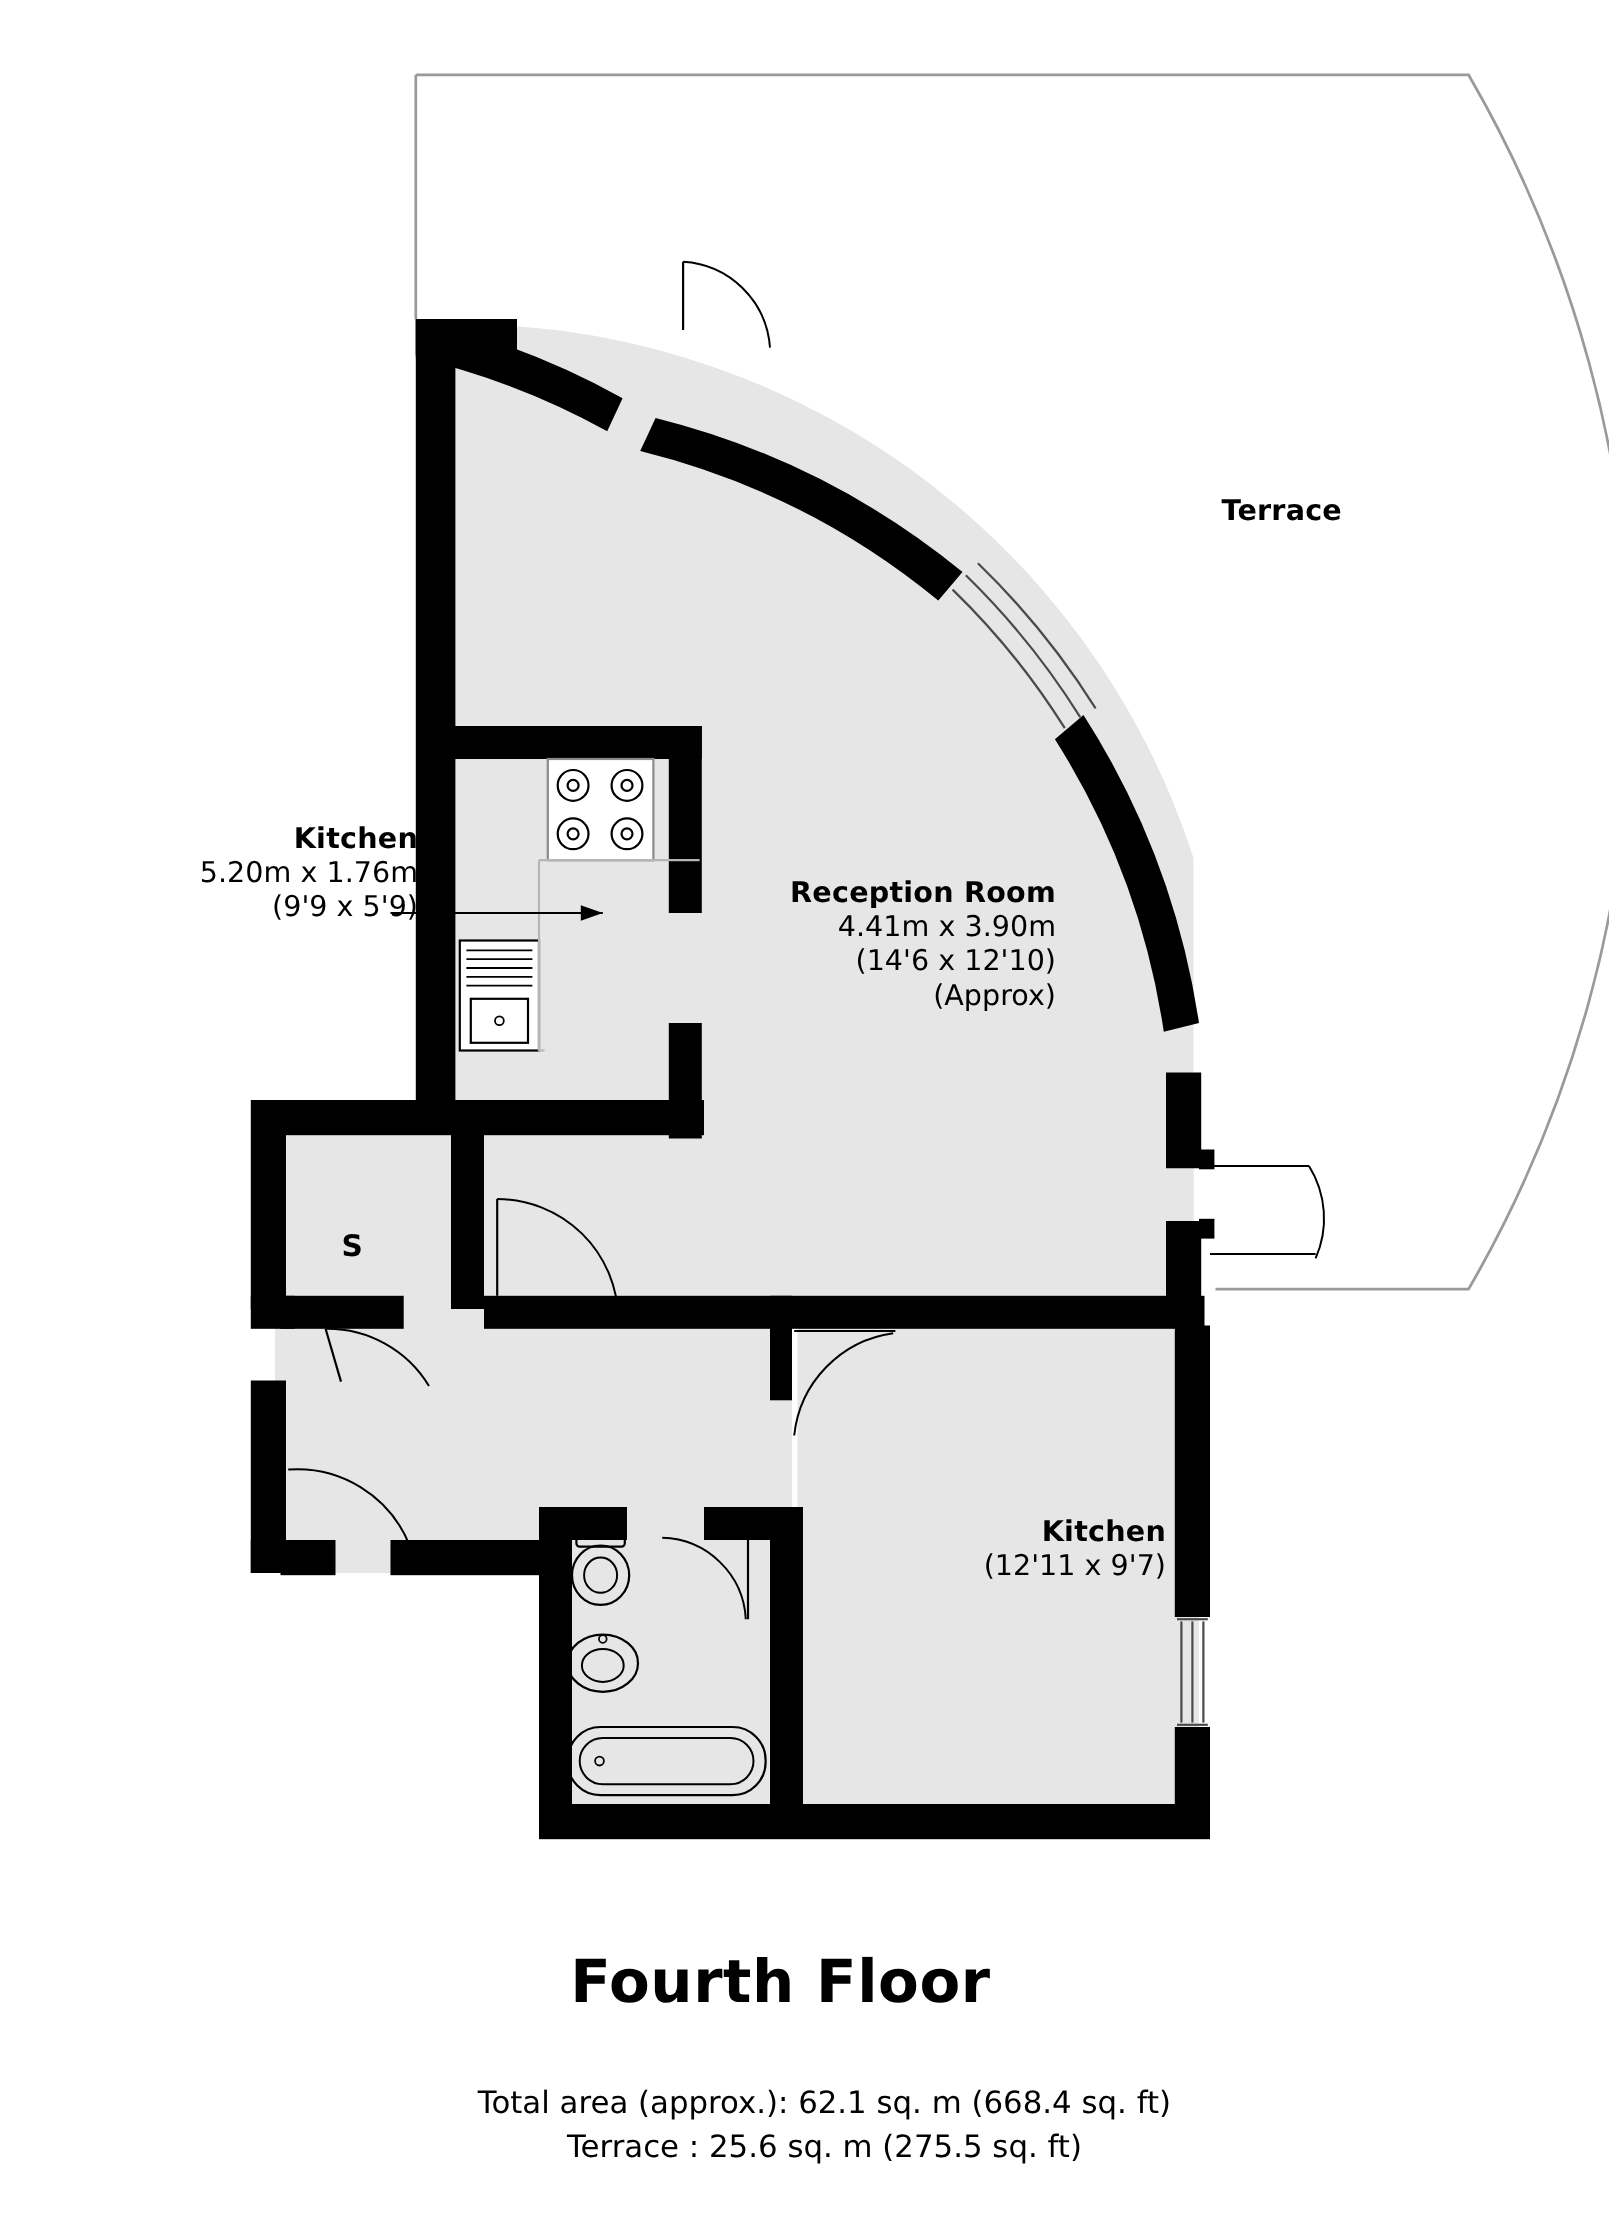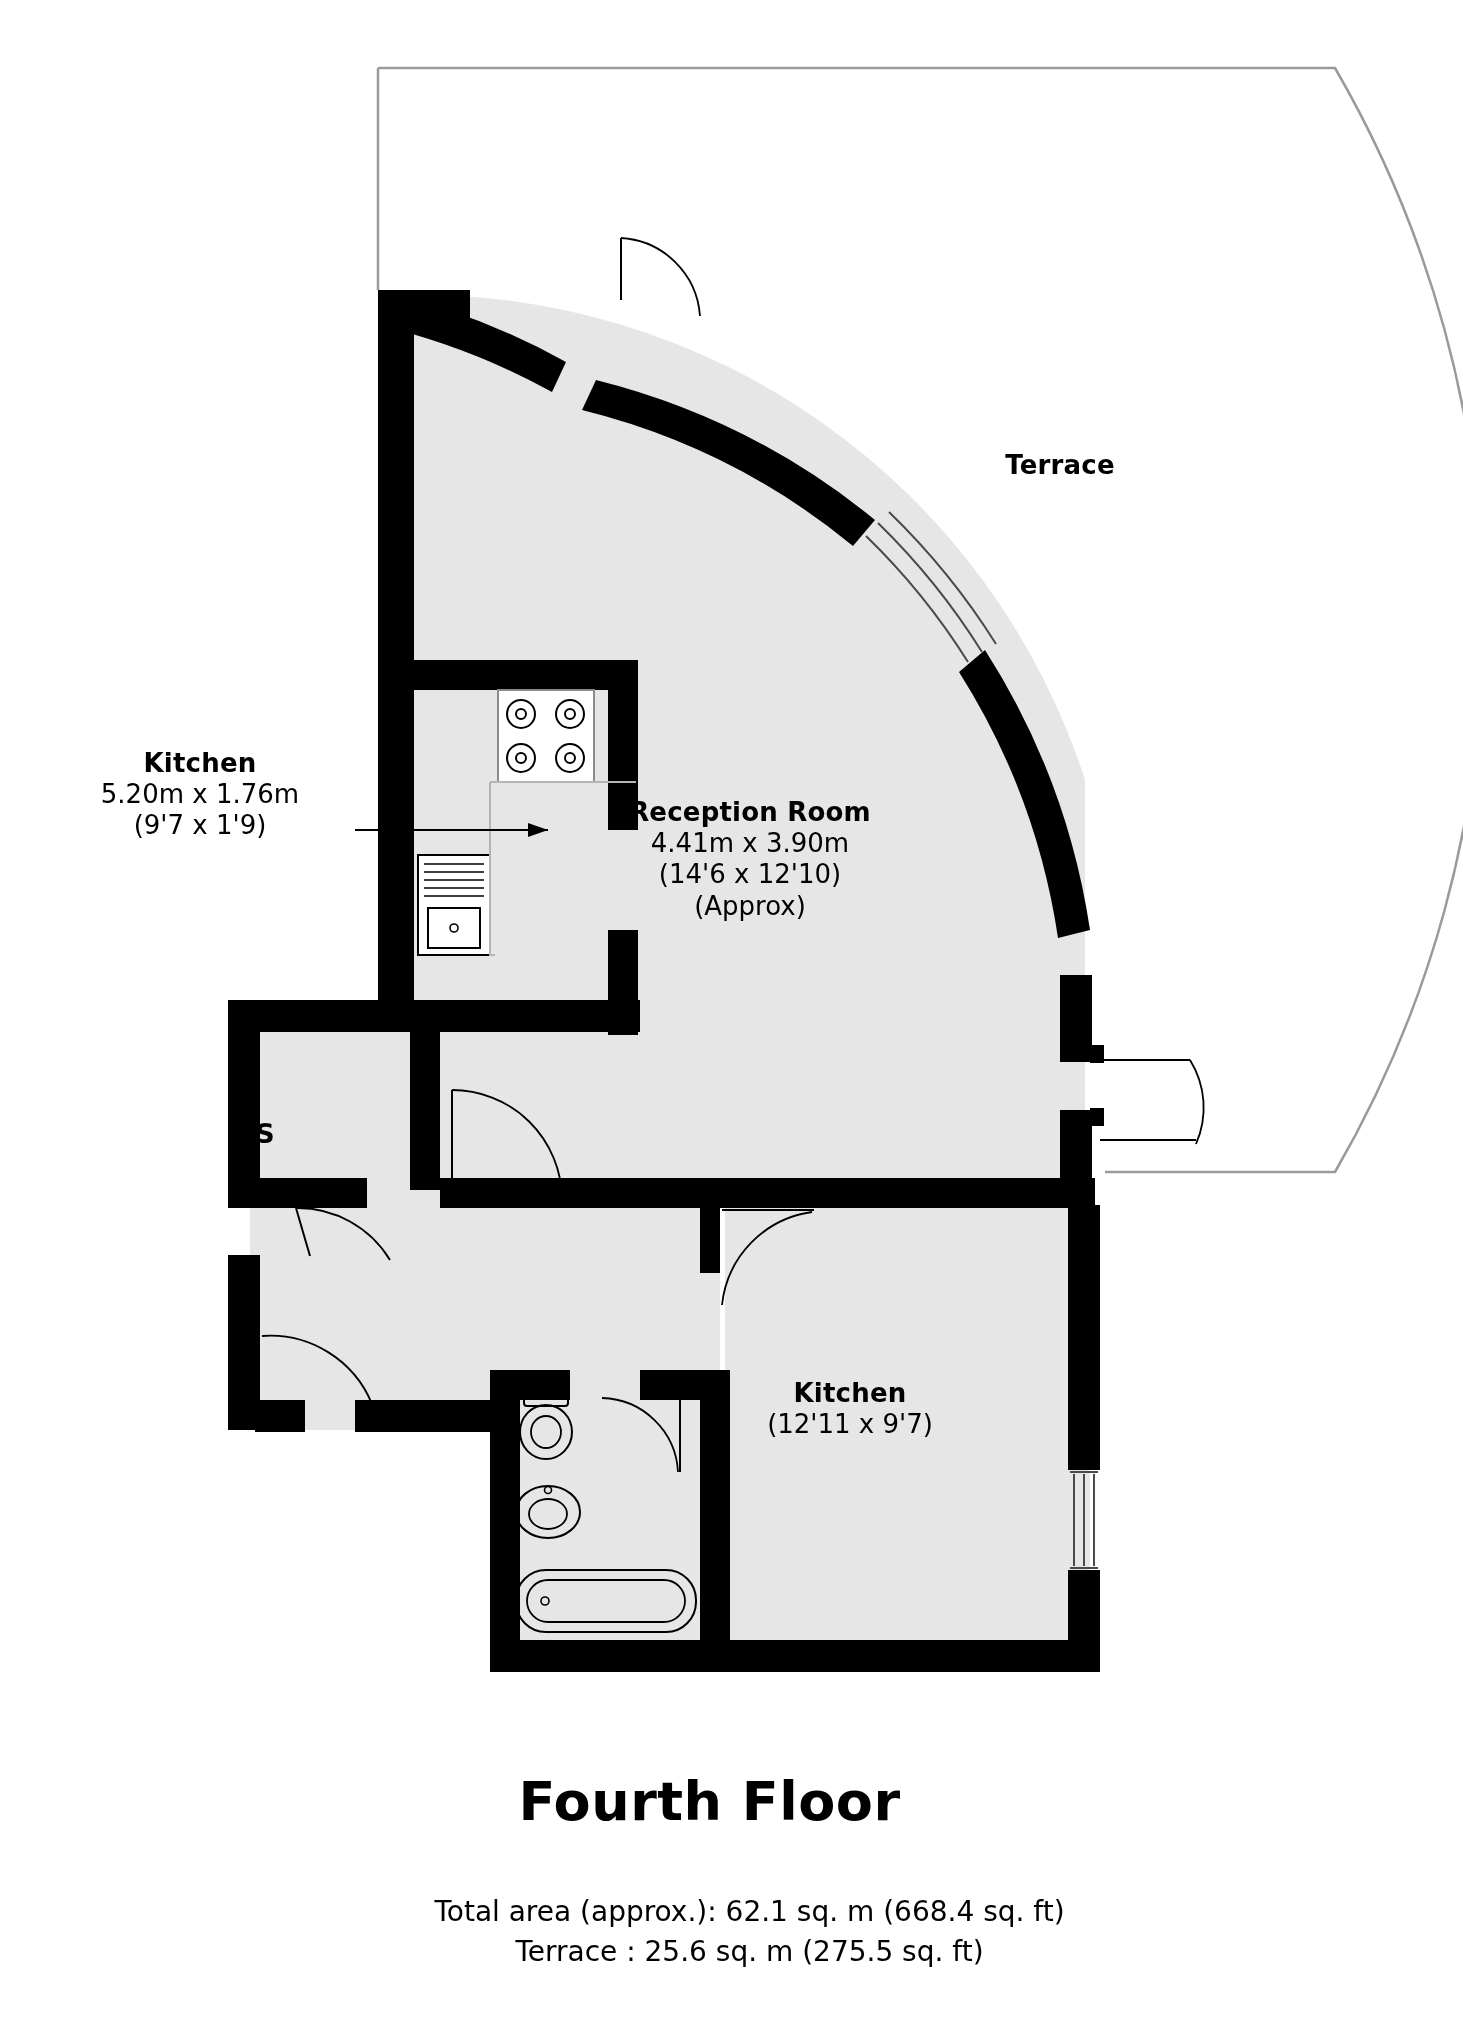--- a/index.html
+++ b/index.html
@@ -19,21 +19,21 @@
   }
   #plan-svg {
     position: absolute;
     left: 0;
     top: 0;
     width: 1463px;
     height: 2025px;
   }
   .lbl {
     position: absolute;
-    text-align: center;
+    text-align: right;
     color: #000000;
     line-height: 1.20;
     white-space: nowrap;
   }
   .lbl .nm {
     font-weight: bold;
     font-size: 26px;
     letter-spacing: 0.2px;
   }
   .lbl .dm {
@@ -262,21 +262,21 @@
       <rect x="516" y="1570" width="180" height="62" rx="30" fill="none" stroke="#000000" stroke-width="2"></rect>
       <rect x="527" y="1580" width="158" height="42" rx="21" fill="none" stroke="#000000" stroke-width="1.8"></rect>
       <circle cx="545" cy="1601" r="4" fill="none" stroke="#000000" stroke-width="1.6"></circle>
     </g>
 
   </svg>
 
   <div class="lbl" id="label-kitchen">
     <div class="nm">Kitchen</div>
     <div class="dm">5.20m x 1.76m</div>
-    <div class="dm">(9'7 x 1'9)</div>
+    <div class="dm">(9'9 x 5'9)</div>
   </div>
 
   <div class="lbl" id="label-reception">
     <div class="nm">Reception Room</div>
     <div class="dm">4.41m x 3.90m</div>
     <div class="dm">(14'6 x 12'10)</div>
     <div class="dm">(Approx)</div>
   </div>
 
   <div class="lbl" id="label-terrace">

